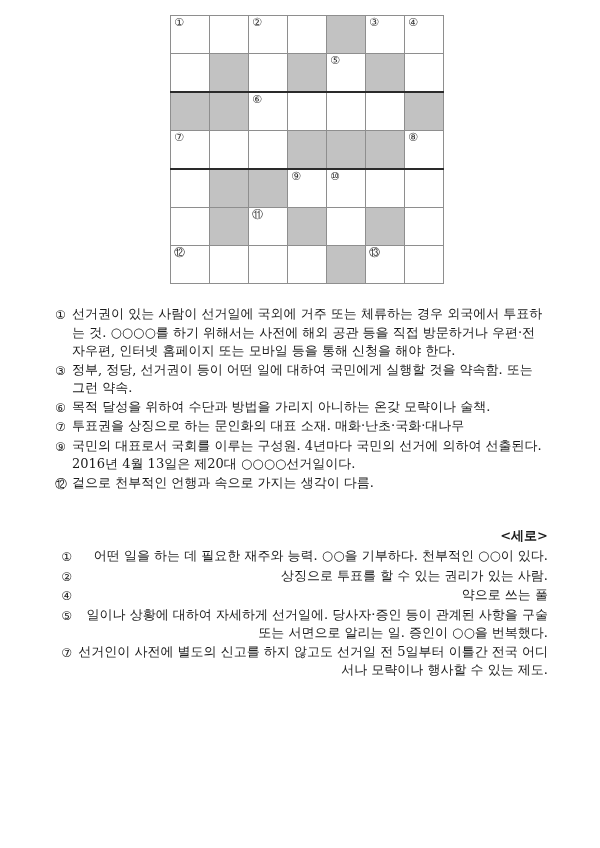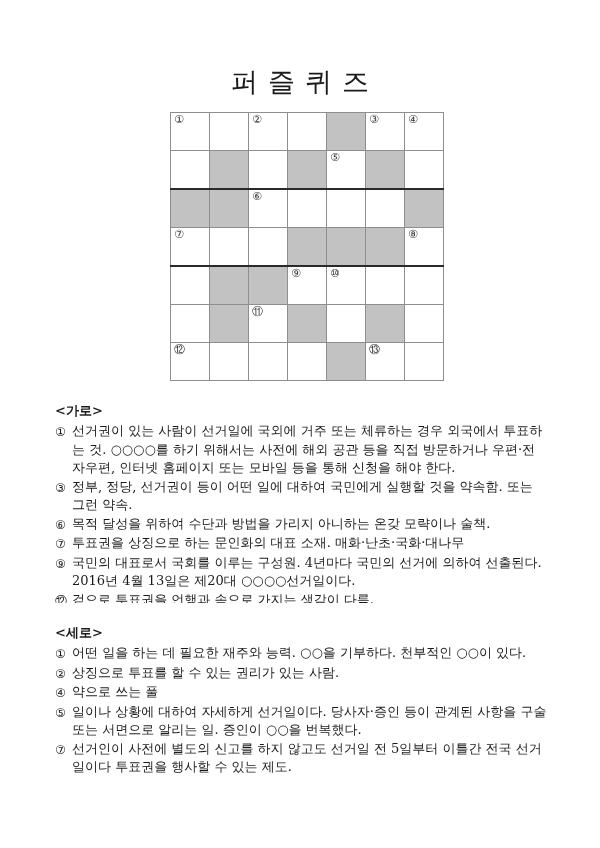--- a/index.html
+++ b/index.html
@@ -59,28 +59,27 @@
     line-height: 18.5px;
   }
   .clue-num {
     flex: 0 0 17px;
     font-family: "DejaVu Sans", sans-serif;
     font-size: 12px;
     padding-top: 1px;
   }
   .clue-text { flex: 1 1 auto; word-break: break-word; }
   .section-across { height: 201px; overflow: hidden; }
-  .section-down  { height: 160px; overflow: hidden; }
+  .section-down  { height: 160px; overflow: hidden; text-align: right; }
 </style>
 </head>
 <body>
 
 <div class="page">
 
-  <h1 class="title">퍼즐퀴즈</h1>
 
   <table class="grid">
     <tbody id="grid-body">
         <tr>
           <td><span>①</span></td>
           <td></td>
           <td><span>②</span></td>
           <td></td>
           <td class="shaded"></td>
           <td><span>③</span></td>
@@ -137,21 +136,20 @@
           <td></td>
           <td></td>
           <td class="shaded"></td>
           <td><span>⑬</span></td>
           <td></td>
         </tr>
       </tbody>
   </table>
 
   <section class="clues section-across">
-    <h2>&lt;가로&gt;</h2>
     <ul id="across-list">
         <li>
           <span class="clue-num">①</span>
           <span class="clue-text">선거권이 있는 사람이 선거일에 국외에 거주 또는 체류하는 경우 외국에서 투표하는 것. ○○○○를 하기 위해서는 사전에 해외 공관 등을 직접 방문하거나 우편·전자우편, 인터넷 홈페이지 또는 모바일 등을 통해 신청을 해야 한다.</span>
         </li>
         <li>
           <span class="clue-num">③</span>
           <span class="clue-text">정부, 정당, 선거권이 등이 어떤 일에 대하여 국민에게 실행할 것을 약속함. 또는 그런 약속.</span>
         </li>
         <li>
@@ -161,21 +159,21 @@
         <li>
           <span class="clue-num">⑦</span>
           <span class="clue-text">투표권을 상징으로 하는 문인화의 대표 소재. 매화·난초·국화·대나무</span>
         </li>
         <li>
           <span class="clue-num">⑨</span>
           <span class="clue-text">국민의 대표로서 국회를 이루는 구성원. 4년마다 국민의 선거에 의하여 선출된다. 2016년 4월 13일은 제20대 ○○○○선거일이다.</span>
         </li>
         <li>
           <span class="clue-num">⑫</span>
-          <span class="clue-text">겉으로 투표권을 언행과 속으로 가지는 생각이 다름.</span>
+          <span class="clue-text">겉으로 천부적인 언행과 속으로 가지는 생각이 다름.</span>
         </li>
       </ul>
   </section>
 
   <section class="clues section-down">
     <h2>&lt;세로&gt;</h2>
     <ul id="down-list">
         <li>
           <span class="clue-num">①</span>
           <span class="clue-text">어떤 일을 하는 데 필요한 재주와 능력. ○○을 기부하다. 천부적인 ○○이 있다.</span>
@@ -183,22 +181,22 @@
         <li>
           <span class="clue-num">②</span>
           <span class="clue-text">상징으로 투표를 할 수 있는 권리가 있는 사람.</span>
         </li>
         <li>
           <span class="clue-num">④</span>
           <span class="clue-text">약으로 쓰는 풀</span>
         </li>
         <li>
           <span class="clue-num">⑤</span>
-          <span class="clue-text">일이나 상황에 대하여 자세하게 선거일이다. 당사자·증인 등이 관계된 사항을 구술 또는 서면으로 알리는 일. 증인이 ○○을 번복했다.</span>
+          <span class="clue-text">일이나 상황에 대하여 자세하게 선거일에. 당사자·증인 등이 관계된 사항을 구술 또는 서면으로 알리는 일. 증인이 ○○을 번복했다.</span>
         </li>
         <li>
           <span class="clue-num">⑦</span>
-          <span class="clue-text">선거인이 사전에 별도의 신고를 하지 않고도 선거일 전 5일부터 이틀간 전국 선거일이다 투표권을 행사할 수 있는 제도.</span>
+          <span class="clue-text">선거인이 사전에 별도의 신고를 하지 않고도 선거일 전 5일부터 이틀간 전국 어디서나 모략이나 행사할 수 있는 제도.</span>
         </li>
       </ul>
   </section>
 
 </div>
 
 </body></html>

